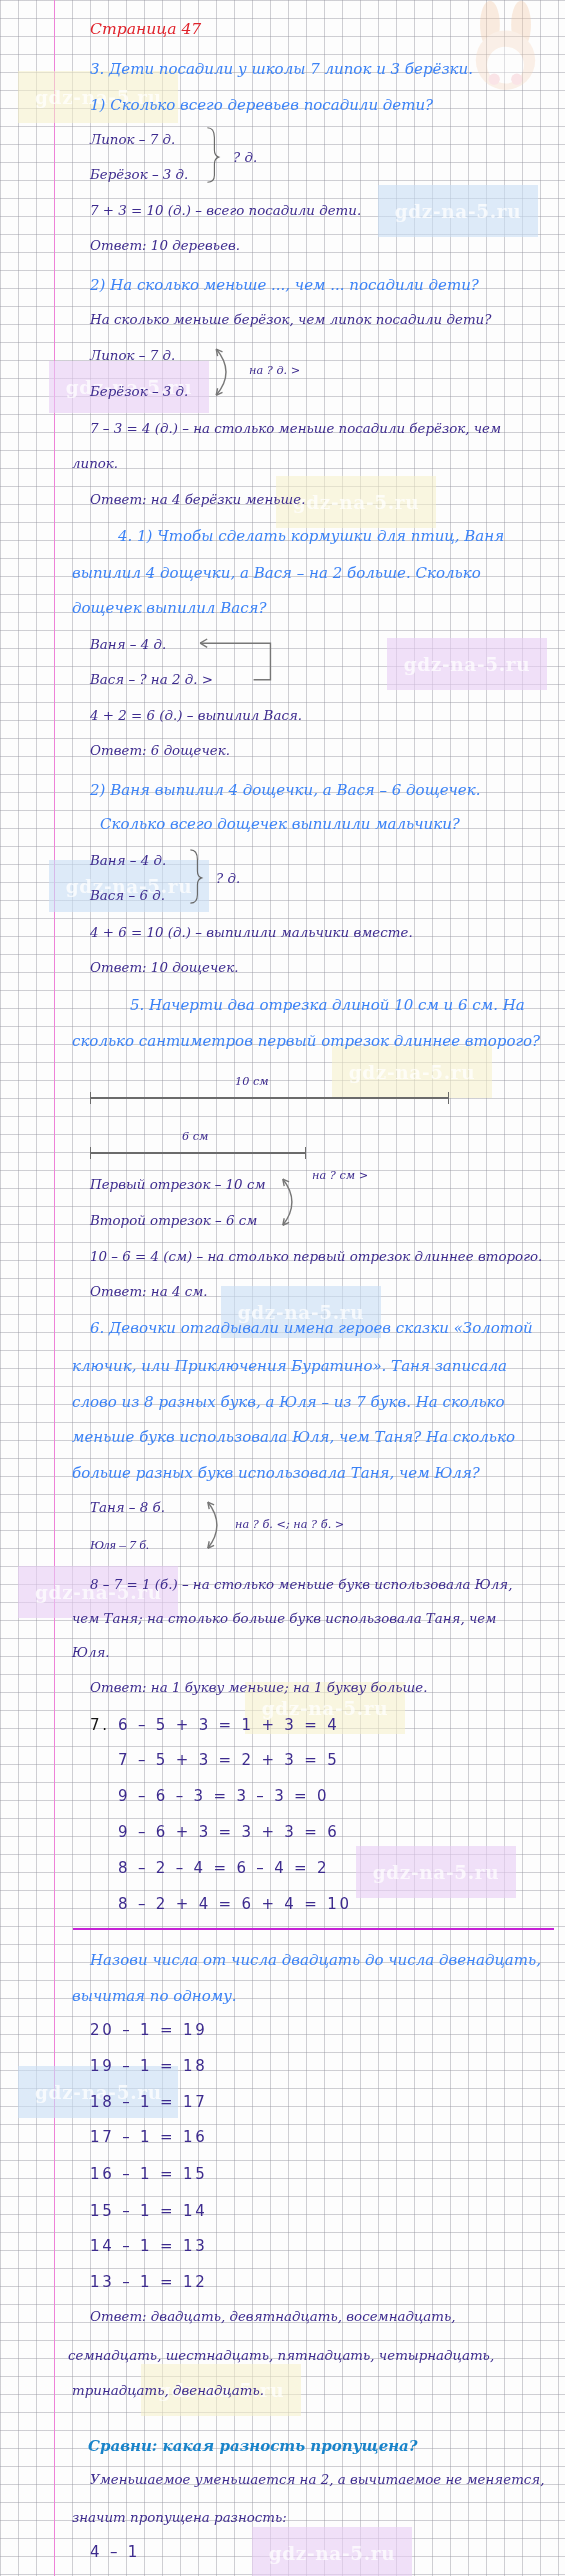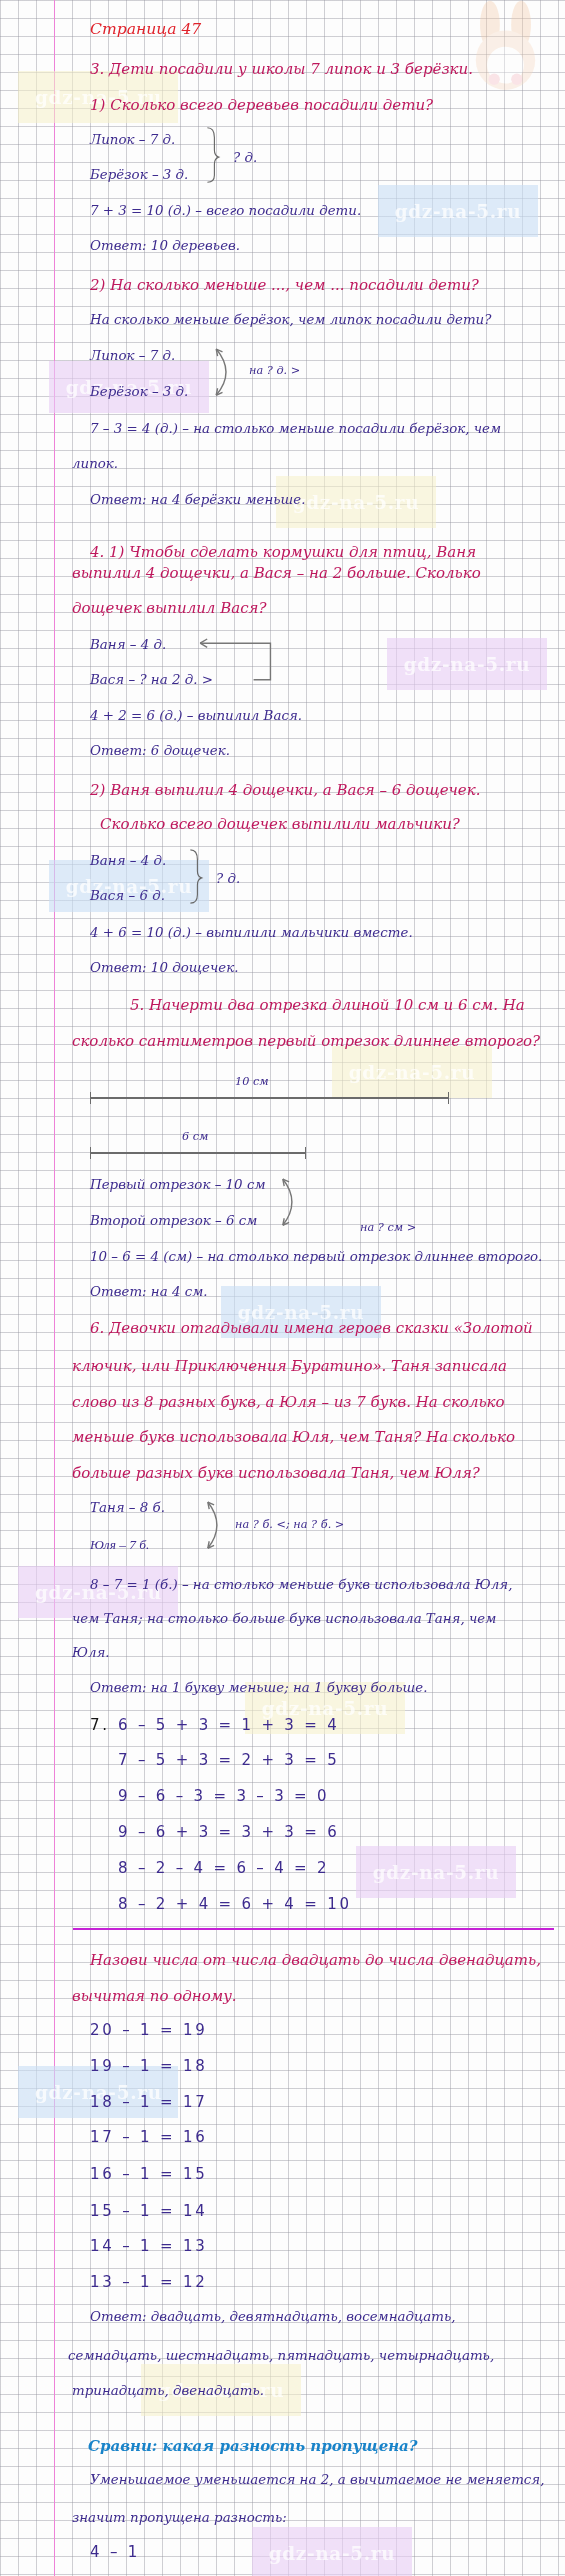--- a/index.html
+++ b/index.html
@@ -31,21 +31,21 @@
   }
   .wm.yellow { background: rgba(245,240,200,0.55); }
   .wm.blue   { background: rgba(200,222,245,0.6); }
   .wm.purple { background: rgba(232,205,245,0.6); }
 
   .t {
     position: absolute; white-space: nowrap; line-height: 1;
     transform: translateY(-50%);
     font-family: "DejaVu Serif", serif;
   }
-  .task { color: #be185d; font-size: 15px; font-style: italic; }
+  .task { color: #3b82f6; font-size: 15px; font-style: italic; }
   .ink  { color: #3d2b8e; font-size: 13.4px; font-style: italic; }
   .num  { color: #3d2b8e; font-size: 15px; font-family: "DejaVu Sans", sans-serif; letter-spacing: 2.8px; }
   .red  { color: #e0222b; font-size: 15.6px; font-style: italic; }
   .blue-h { color: #1883c9; font-size: 15px; font-style: italic; font-weight: bold; }
   .small { font-size: 11.3px; }
 
   .seg {
     position: absolute; height: 2.1px; background: #6b6b6b;
   }
   .seg::before, .seg::after {
@@ -108,21 +108,21 @@
     <path d="M6 4 L8 14 M6 4 L15 8" stroke="#777" stroke-width="2" fill="none"></path>
     <path d="M6 70 L8 60 M6 70 L15 66" stroke="#777" stroke-width="2" fill="none"></path>
   </svg>
   <div class="t ink small" style="left:249px; top:371px;">на ? д. &gt;</div>
   <div class="t ink" style="left:90px; top:429px;text-align:right;">7 – 3 = 4 (д.) – на столько меньше посадили берёзок, чем</div>
   <div class="t ink" style="left:72px; top:464px;">липок.</div>
   <div class="t ink" style="left:90px; top:500px;">Ответ: на 4 берёзки меньше.</div>
 </section>
 
 <section>
-  <div class="t task" style="left:90px; top:552px;">4. 1) Чтобы сделать кормушки для птиц, Ваня</div>
+  <div class="t task" style="left:90px; top:536px;padding-left:28px;">4. 1) Чтобы сделать кормушки для птиц, Ваня</div>
   <div class="t task" style="left:72px; top:573px;">выпилил 4 дощечки, а Вася – на 2 больше. Сколько</div>
   <div class="t task" style="left:72px; top:608px;">дощечек выпилил Вася?</div>
   <div class="t ink" style="left:90px; top:645px;">Ваня – 4 д.</div>
   <div class="t ink" style="left:90px; top:680px;">Вася – ? на 2 д. &gt;</div>
   <svg class="shape" style="left:197px; top:639px;" width="78" height="45" viewBox="0 0 110 64">
     <path d="M4 6 L104 6 L104 58 L80 58" fill="none" stroke="#777" stroke-width="2"></path>
     <path d="M4 6 L14 0 M4 6 L14 12" stroke="#777" stroke-width="2" fill="none"></path>
   </svg>
   <div class="t ink" style="left:90px; top:716px;">4 + 2 = 6 (д.) – выпилил Вася.</div>
   <div class="t ink" style="left:90px; top:751px;">Ответ: 6 дощечек.</div>
@@ -146,21 +146,21 @@
   <div class="seg" style="left:90px; top:1097px; width:359px;"></div>
   <div class="t ink small" style="left:182px; top:1137px;">6 см</div>
   <div class="seg" style="left:90px; top:1152px; width:216px;"></div>
   <div class="t ink" style="left:90px; top:1185px;">Первый отрезок – 10 см</div>
   <div class="t ink" style="left:90px; top:1221px;">Второй отрезок – 6 см</div>
   <svg class="shape" style="left:280px; top:1176px;" width="28" height="53" viewBox="0 0 40 75">
     <path d="M4 4 Q30 37 4 70" fill="none" stroke="#777" stroke-width="2"></path>
     <path d="M4 4 L6 14 M4 4 L13 8" stroke="#777" stroke-width="2" fill="none"></path>
     <path d="M4 70 L6 60 M4 70 L13 66" stroke="#777" stroke-width="2" fill="none"></path>
   </svg>
-  <div class="t ink small" style="left:312px; top:1228px;margin-left:48px;">на ? см &gt;</div>
+  <div class="t ink small" style="left:312px; top:1176px;">на ? см &gt;</div>
   <div class="t ink" style="left:90px; top:1257px;">10 – 6 = 4 (см) – на столько первый отрезок длиннее второго.</div>
   <div class="t ink" style="left:90px; top:1292px;">Ответ: на 4 см.</div>
 </section>
 
 <section>
   <div class="t task" style="left:90px; top:1328px;">6. Девочки отгадывали имена героев сказки «Золотой</div>
   <div class="t task" style="left:72px; top:1366px;">ключик, или Приключения Буратино». Таня записала</div>
   <div class="t task" style="left:72px; top:1402px;">слово из 8 разных букв, а Юля – из 7 букв. На сколько</div>
   <div class="t task" style="left:72px; top:1437px;">меньше букв использовала Юля, чем Таня? На сколько</div>
   <div class="t task" style="left:72px; top:1473px;">больше разных букв использовала Таня, чем Юля?</div>

